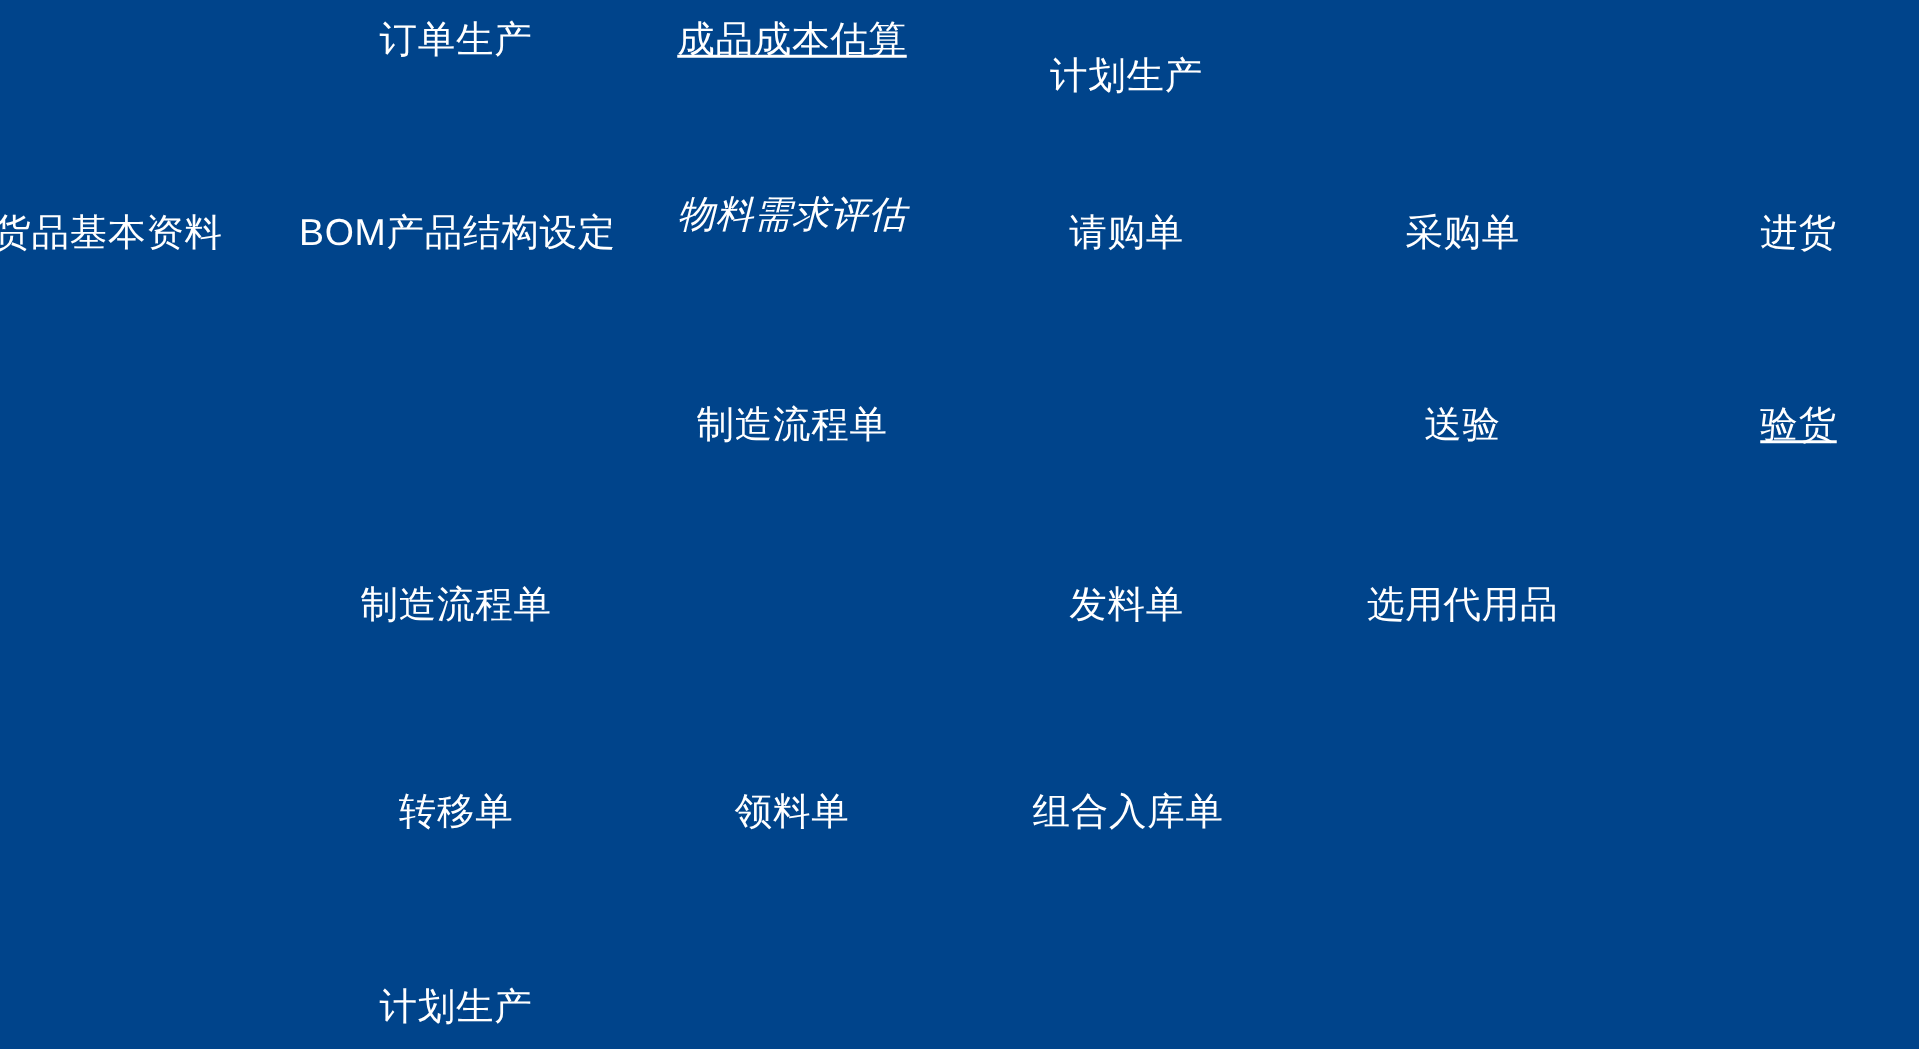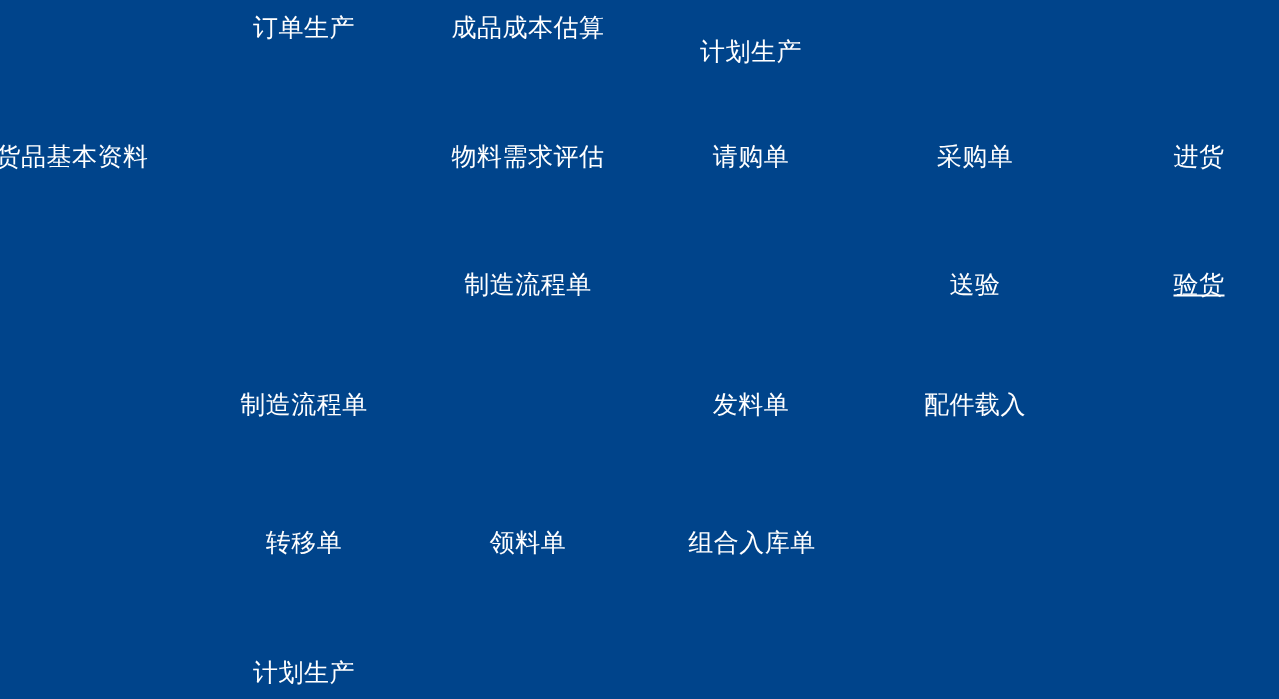--- a/index.html
+++ b/index.html
@@ -29,36 +29,37 @@
     cursor: pointer;
     user-select: none;
   }
 </style>
 </head>
 <body>
 
 <div class="canvas">
 
   <div class="node" style="left:304px;  top:27px;">订单生产</div>
-  <div class="node" style="left:528px;  top:27px;">成品成本估算</div>
+  <div class="node" style="left:528px;  top:27px;text-decoration:underline;">成品成本估算</div>
   <div class="node" style="left:751px;  top:27px;margin-top:24px;">计划生产</div>
 
   <div class="node" style="left:72px;   top:156px;">货品基本资料</div>
-  <div class="node" style="left:528px;  top:156px;">物料需求评估</div>
+  <div class="node" style="left:305px;  top:156px;">BOM产品结构设定</div>
+  <div class="node" style="left:528px;  top:144px;font-style:italic;">物料需求评估</div>
   <div class="node" style="left:751px;  top:156px;">请购单</div>
   <div class="node" style="left:975px;  top:156px;">采购单</div>
   <div class="node" style="left:1199px; top:156px;">进货</div>
 
   <div class="node" style="left:528px;  top:284px;">制造流程单</div>
   <div class="node" style="left:975px;  top:284px;">送验</div>
   <div class="node" style="left:1199px; top:284px;text-decoration:underline;">验货</div>
 
   <div class="node" style="left:304px;  top:404px;">制造流程单</div>
   <div class="node" style="left:751px;  top:404px;">发料单</div>
-  <div class="node" style="left:975px;  top:404px;">配件载入</div>
+  <div class="node" style="left:975px;  top:404px;">选用代用品</div>
 
   <div class="node" style="left:304px;  top:542px;">转移单</div>
   <div class="node" style="left:528px;  top:542px;">领料单</div>
   <div class="node" style="left:752px;  top:542px;">组合入库单</div>
 
   <div class="node" style="left:304px;  top:672px;">计划生产</div>
 
 </div>
 
 </body></html>

